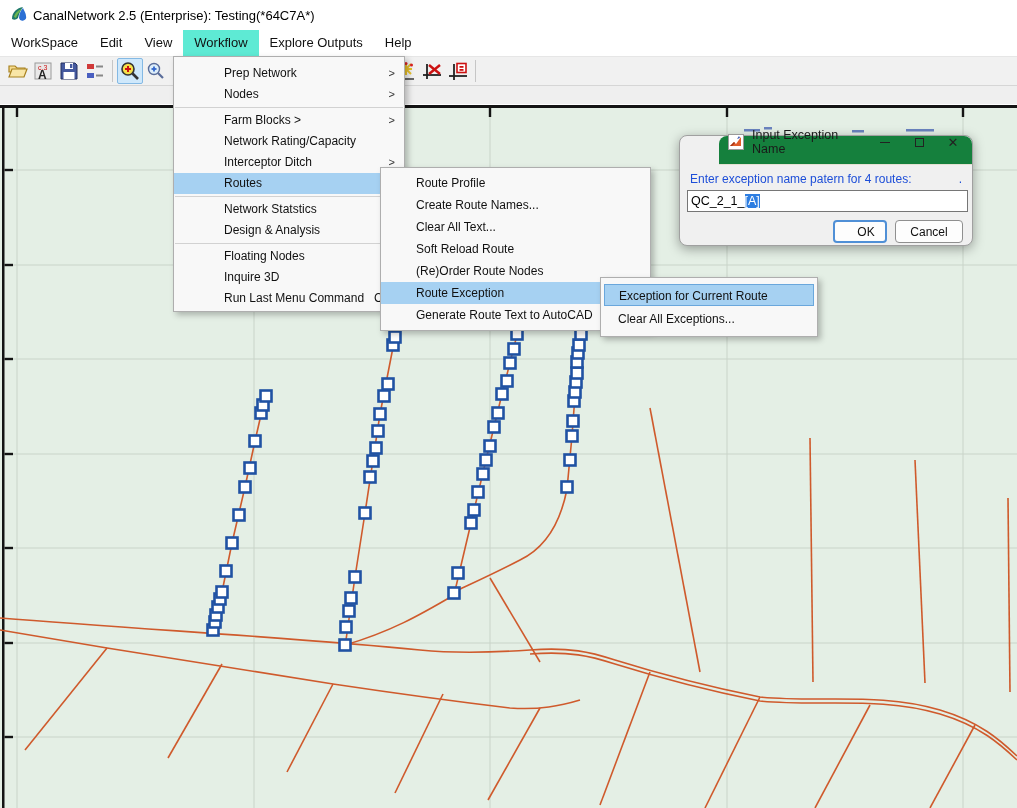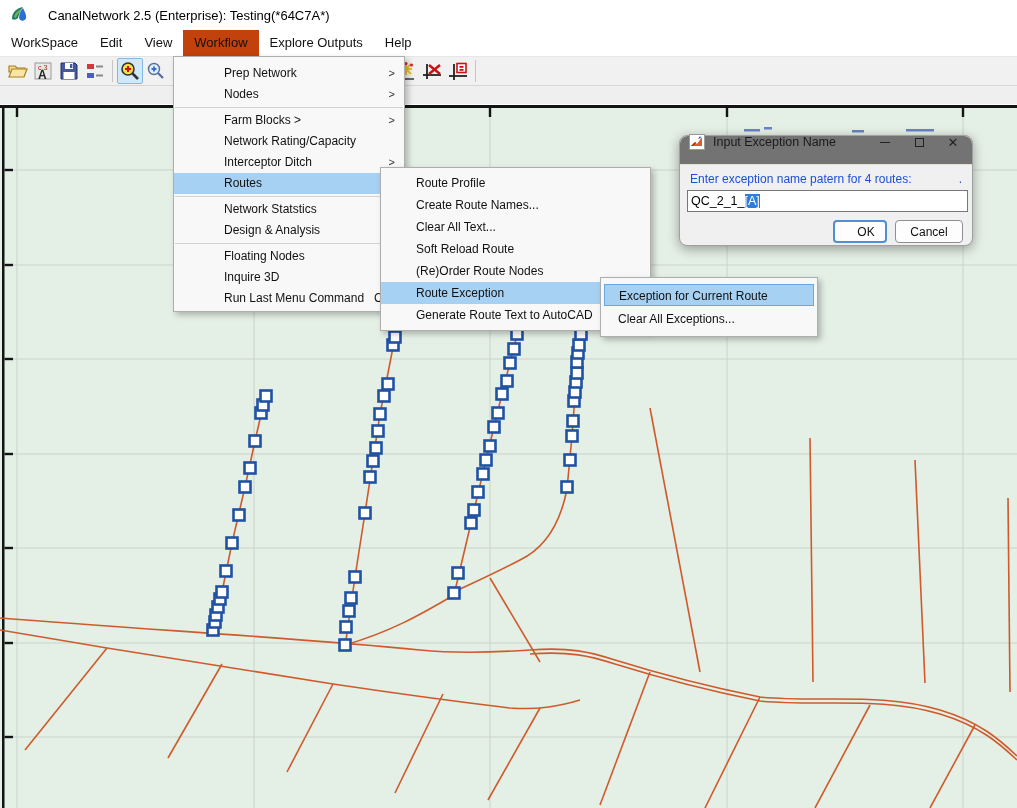--- a/index.html
+++ b/index.html
@@ -1,26 +1,26 @@
 <!DOCTYPE html>
 <html><head>
 <meta charset="utf-8">
 <style>
   * { margin:0; padding:0; box-sizing:border-box; }
   body { font-family:"Liberation Sans", sans-serif; background:#888; }
   .screen { position:relative; width:1017px; height:808px; background:#fff; overflow:hidden; }
 
   
-  .titlebar { height:30px; display:flex; align-items:center; padding-left:10px; gap:18px; background:#fff; }
+  .titlebar { height:30px; display:flex; align-items:center; padding-left:10px; gap:3px; background:#fff; }
   .titlebar .title { font-size:13px; color:#000; }
 
   
   .menubar { height:26px; display:flex; align-items:stretch; background:#fff; font-size:13px; color:#111; }
   .menubar .mbi { padding:0 11px; line-height:26px; cursor:default; }
-  .menubar .mbi.open { background:#c2410c; }
+  .menubar .mbi.open { background:#5eead4; }
 
   
   .toolbar { height:30px; background:#f1f1f1; border-top:1px solid #e6e6e6; border-bottom:1px solid #d6d6d6;
              display:flex; align-items:center; padding-left:4px; }
   .tbtn { width:26px; height:26px; display:flex; align-items:center; justify-content:center; border:1px solid transparent; border-radius:2px; }
   .tbtn.selected { background:#cfe8fb; border-color:#84b9e4; }
   .tsep { width:1px; height:22px; background:#c6c6c6; margin:0 4px; }
   .tspacer { width:224px; }
   .toolbar-gap { height:18px; background:#efefef; }
 
@@ -37,21 +37,21 @@
   .mi .sc { margin-left:10px; }
   .mi.sel { background:#a6d1f2; }
   .menu-sep { height:0; border-top:1px solid #d2d2d2; margin:2px 1px; }
   #routes-menu .mi { height:22px; line-height:22px; padding-left:35px; }
   #exc-menu .mi { height:24px; line-height:24px; padding-left:17px; }
   #exc-menu .mi.sel { height:22px; line-height:22px; margin:1px 3px; padding-left:14px; border:1px solid #6aa7dc; }
 
   
   .dialog { position:absolute; left:679px; top:135px; width:294px; height:111px; background:#f0f0f0;
             border:1px solid #a0a0a0; border-radius:8px; box-shadow:0 3px 12px rgba(0,0,0,.35); z-index:9; font-size:12px; }
-  .dlg-titlebar { height:29px; background:#737373; border-radius:8px 8px 0 0; display:flex; align-items:center; padding:0 6px 16px 9px; gap:8px; border-bottom:1px solid #e4e1d2; }
+  .dlg-titlebar { height:29px; background:#15803d; border-radius:8px 8px 0 0; display:flex; align-items:center; padding:0 6px 16px 9px; gap:8px; border-bottom:1px solid #e4e1d2;margin-left:39px; }
   .dlg-title { flex:1; font-size:12.5px; color:#1a1a1a; }
   .dlg-ctl { width:26px; height:22px; display:flex; align-items:center; justify-content:center; color:#222; }
   .glyph-min { width:10px; height:0; border-top:1.4px solid #222; display:inline-block; }
   .glyph-max { width:9px; height:9px; border:1.2px solid #222; display:inline-block; }
   .glyph-close { font-size:13px; line-height:1; }
   .dlg-body { padding:7px 7px 0 10px; }
   .dlg-labelrow { display:flex; justify-content:space-between; color:#1d4ed8; padding-right:3px; }
   .dlg-input { margin-top:4px; margin-left:-3px; width:281px; height:22px; border:1px solid #767676; background:#fff;
                display:flex; align-items:center; padding:0 3px; font-size:12.5px; color:#000; }
   .dlg-input .seltext { background:#2d7de1; color:#fff; }

